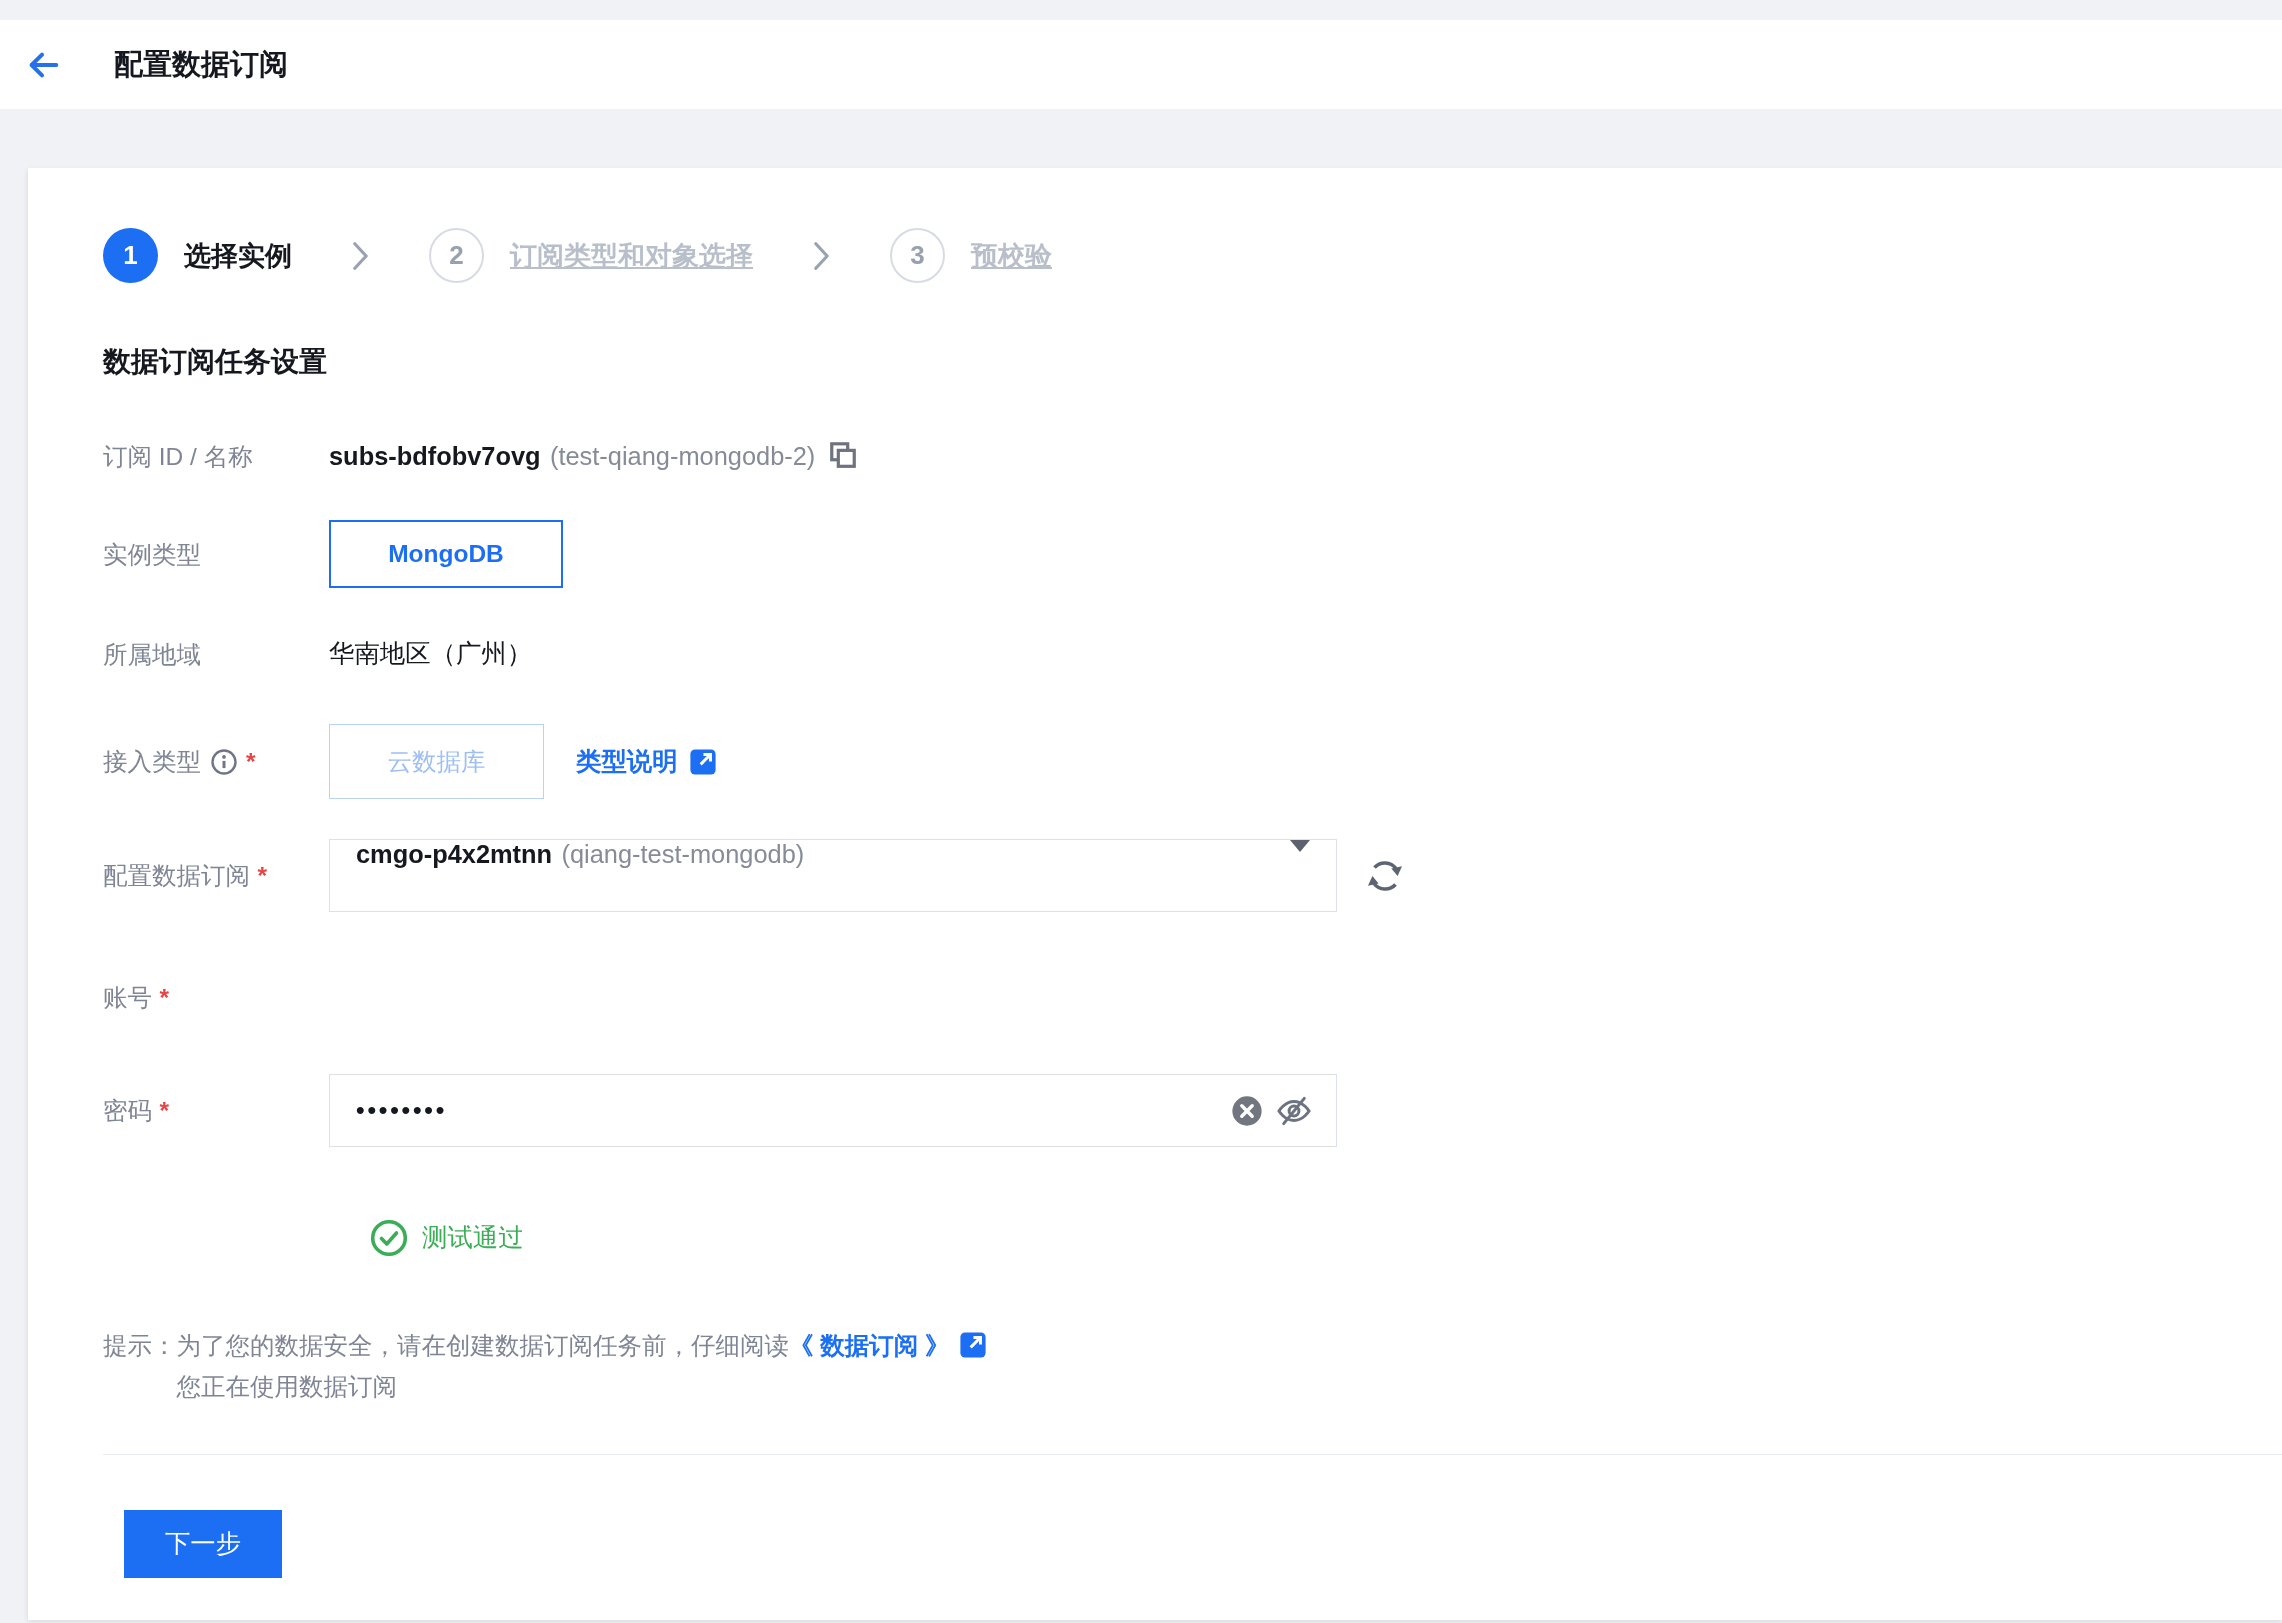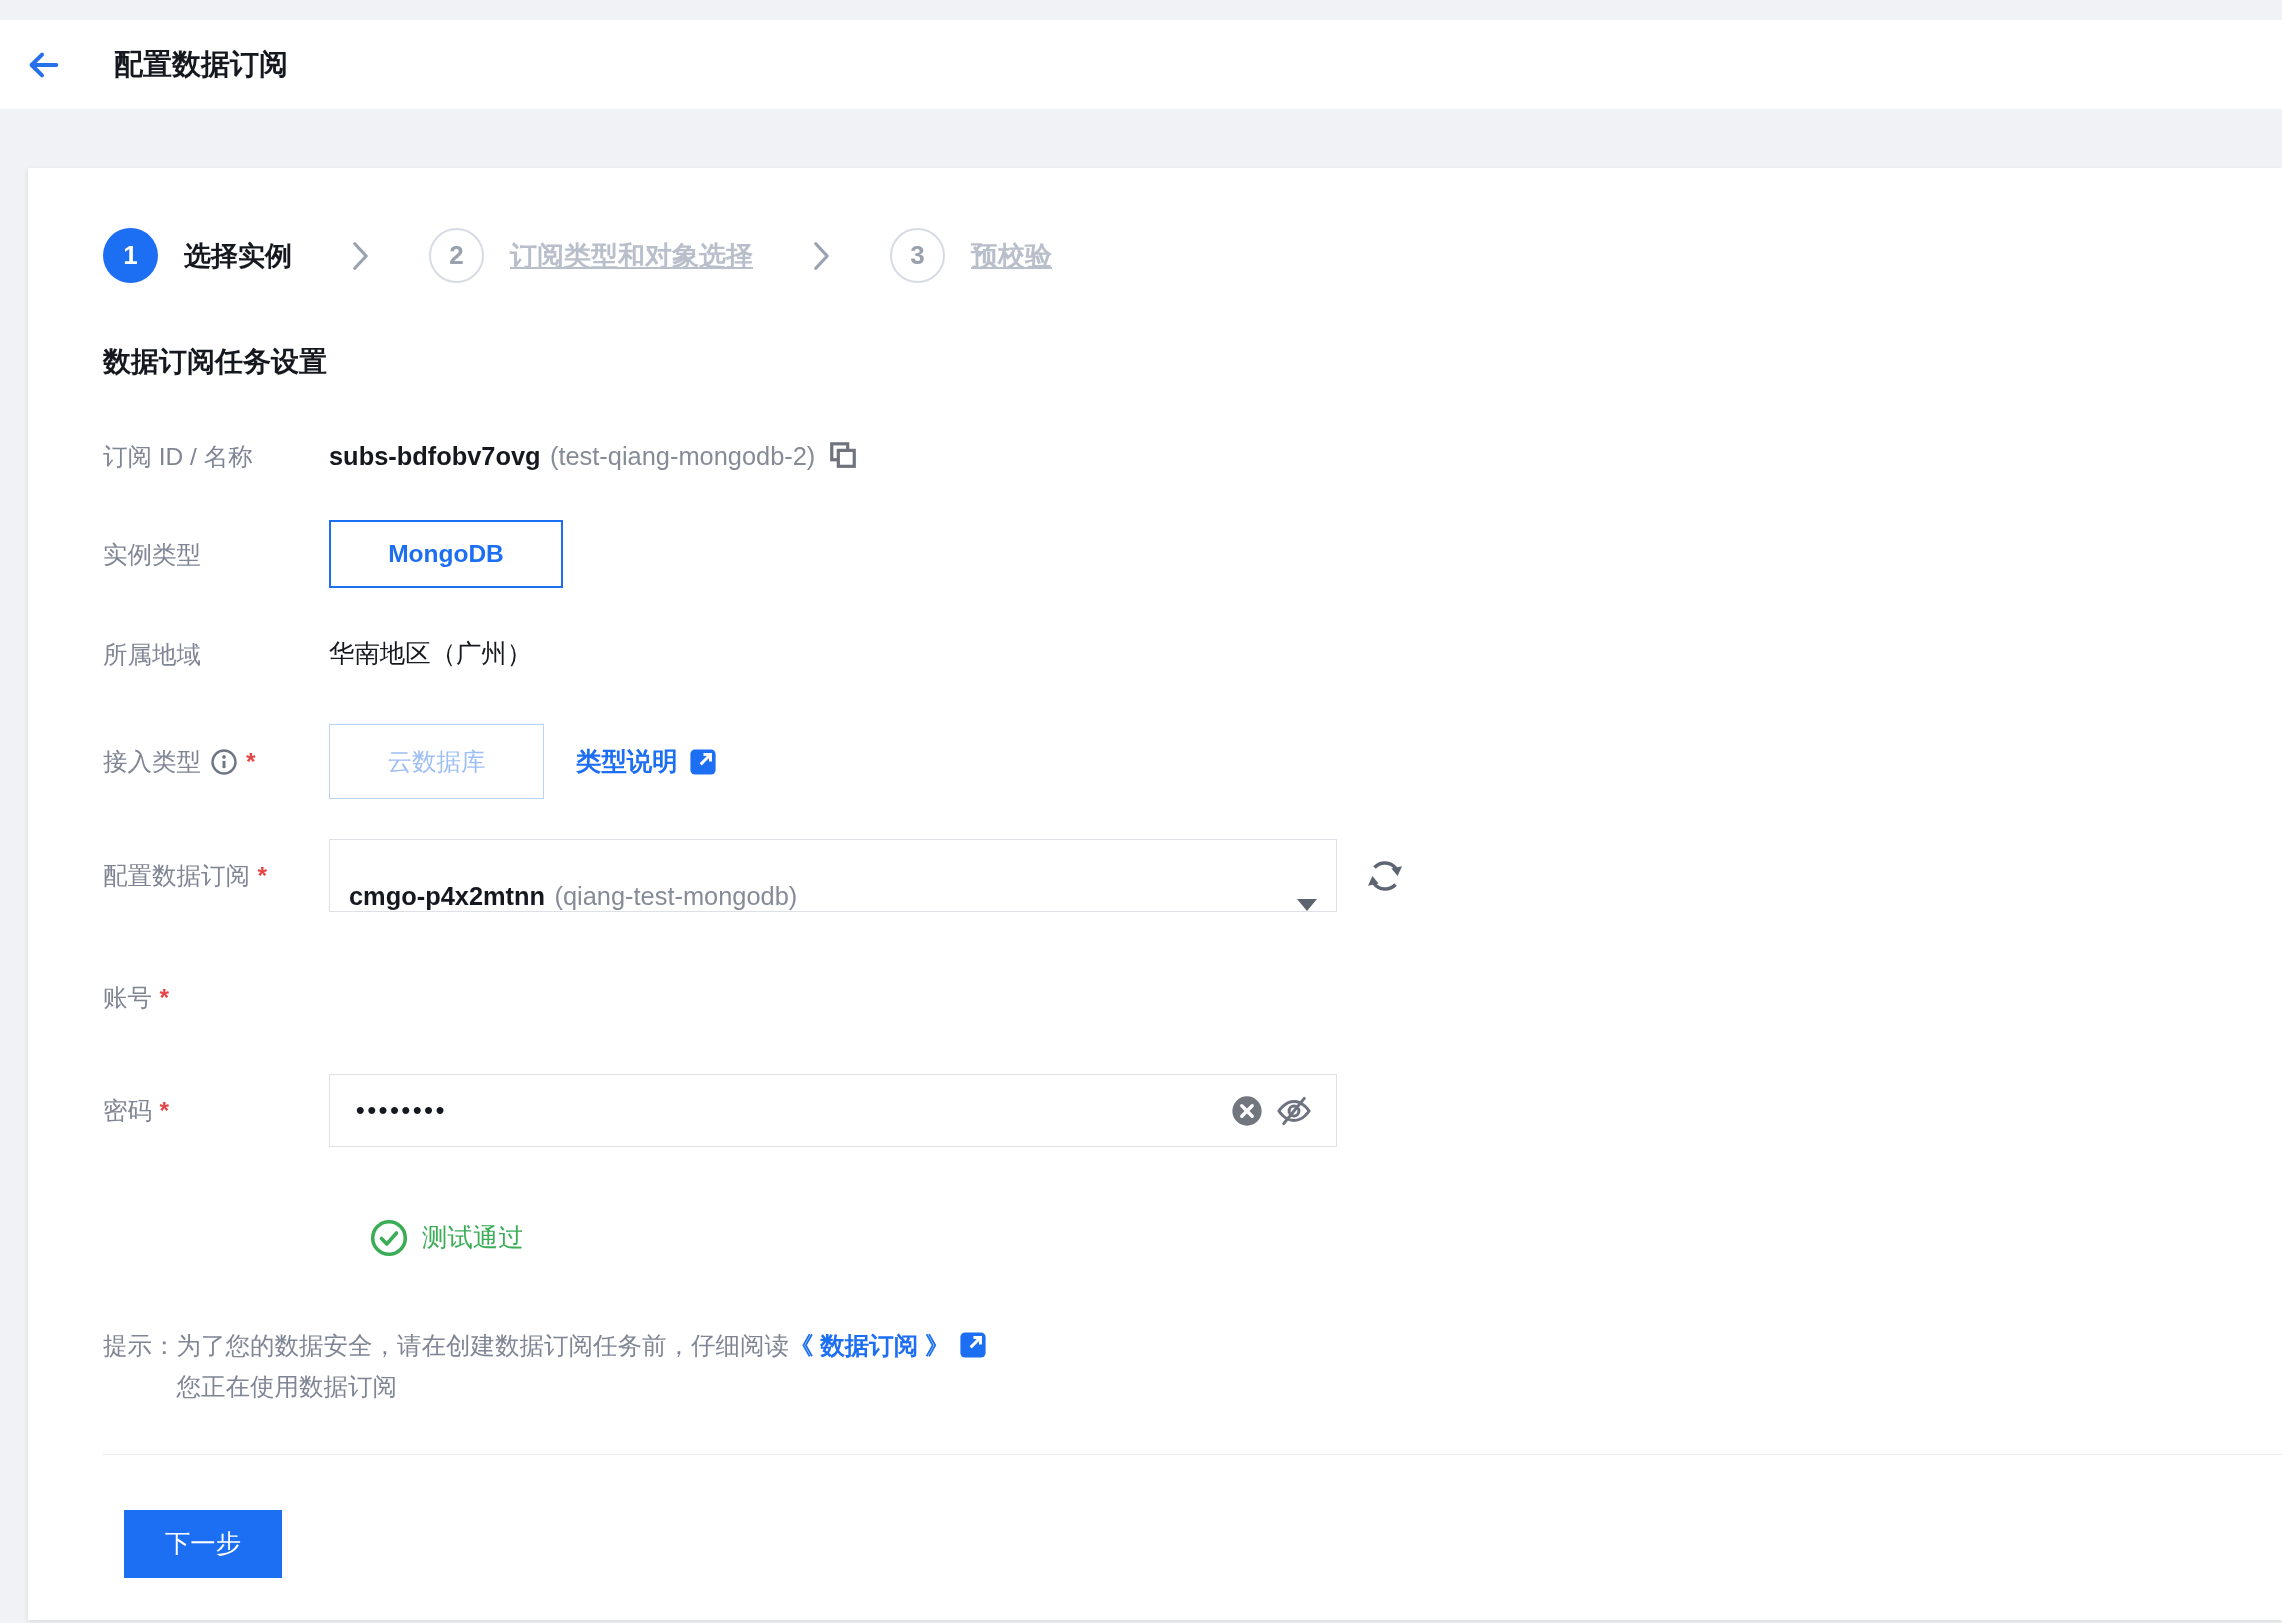--- a/index.html
+++ b/index.html
@@ -89,21 +89,21 @@
     font-family:inherit;
   }
   .doc-link {
     margin-left:32px; display:flex; align-items:center;
     color:#1c6ef3; font-size:25.4px; font-weight:bold;
     text-decoration:none; cursor:pointer;
   }
   .doc-link .ext-ic { margin-left:11.3px; display:flex; }
   .select-box {
     width:1008px; height:73px; border:1.9px solid #dde0e6; background:#fff;
-    display:flex; align-items:flex-end; padding:0 19px;
+    display:flex; align-items:flex-start; padding:0 26px;
     cursor:pointer;
   }
   .caret {
     margin-left:auto;
     width:0; height:0;
     border-left:10.4px solid transparent;
     border-right:10.4px solid transparent;
     border-top:12.2px solid #5c636f;
   }
   .refresh-btn { margin-left:28px; border:none; background:transparent; padding:0; cursor:pointer; display:flex; }

